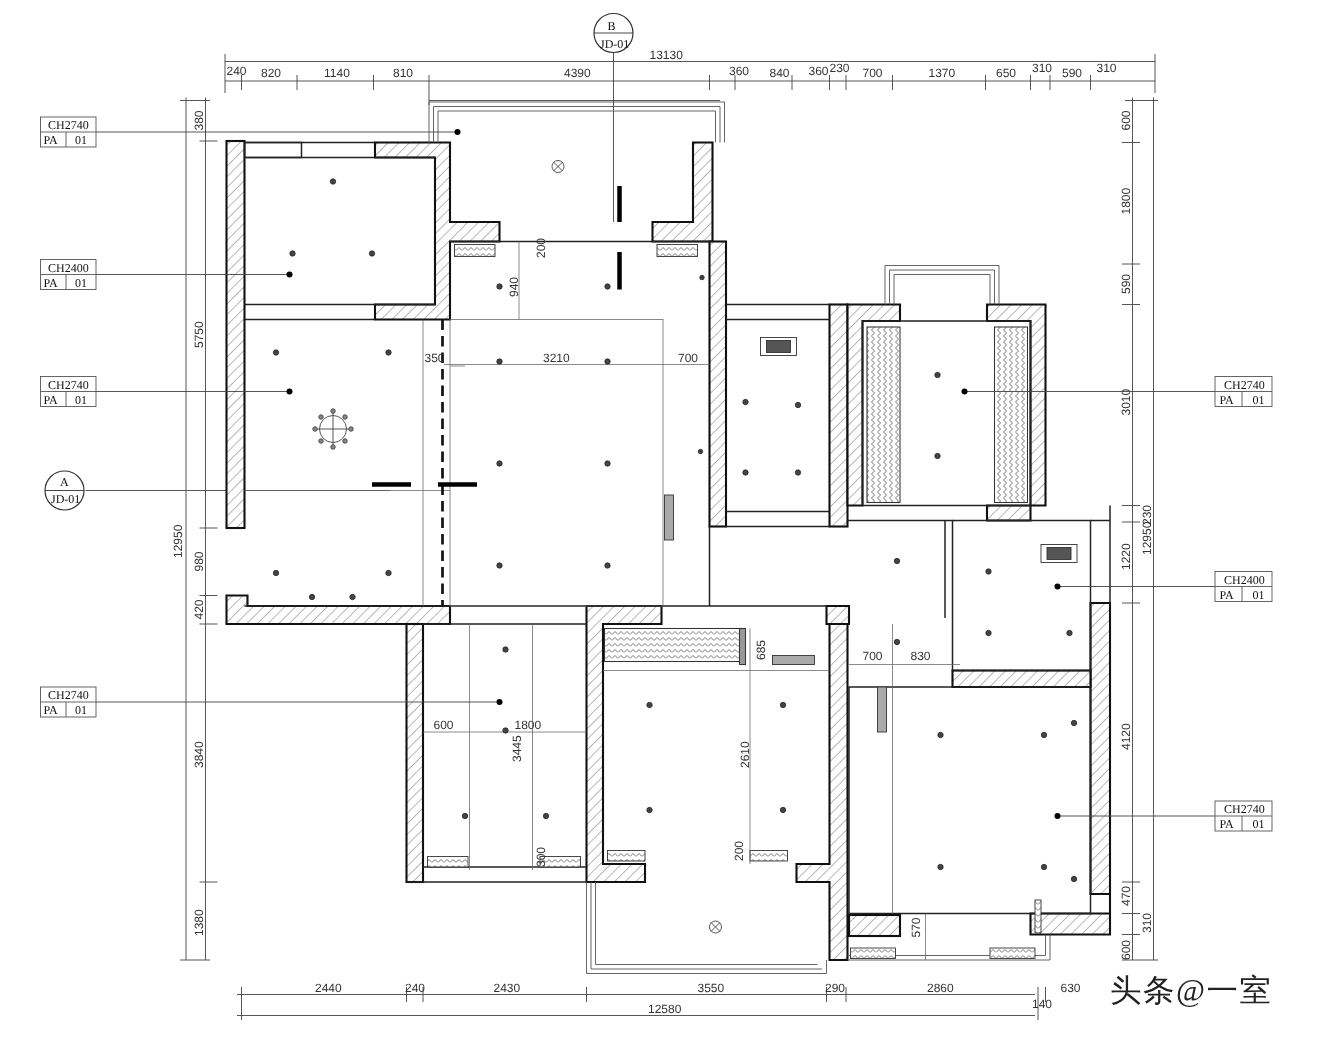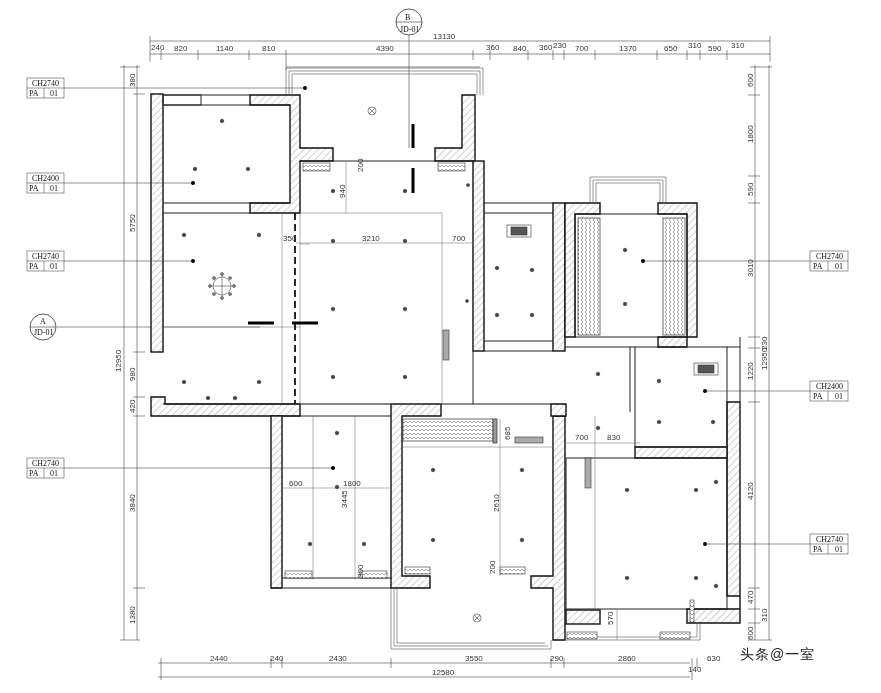--- a/index.html
+++ b/index.html
@@ -1,20 +1,20 @@
 <!DOCTYPE html>
 <html><head>
 <meta charset="utf-8">
 <style>
   html, body { margin:0; padding:0; background:#ffffff; }
   body { width:881px; height:693px; position:relative; overflow:hidden; font-family:"Liberation Sans", sans-serif; }
   #plan { position:absolute; left:0; top:0; width:881px; height:693px; }
   .dim { font-family:"Liberation Sans Narrow","Liberation Sans", sans-serif; font-size:8px; fill:#333; }
   .tag-t { font-family:"Liberation Serif", serif; font-size:8px; fill:#111; }
-  .wm { position:absolute; left:740px; top:646px; font-family:Liberation Sans, sans-serif; font-size:14px; color:#222; letter-spacing:1px; text-shadow:1px 1px 0 #fff, -1px -1px 0 #fff; }
+  .wm { position:absolute; left:740px; top:646px; font-family:Liberation Serif, serif; font-size:21px; color:#222; letter-spacing:1px; text-shadow:1px 1px 0 #fff, -1px -1px 0 #fff; }
 </style>
 </head>
 <body>
 
 <svg id="plan" viewBox="0 0 881 693" xmlns="http://www.w3.org/2000/svg">
   <defs>
     <pattern id="hatch" width="5" height="5" patternUnits="userSpaceOnUse" patternTransform="rotate(45)">
       <rect width="5" height="5" fill="#fff"></rect>
       <line x1="0" y1="0" x2="0" y2="5" stroke="#888" stroke-width="0.8"></line>
     </pattern>

